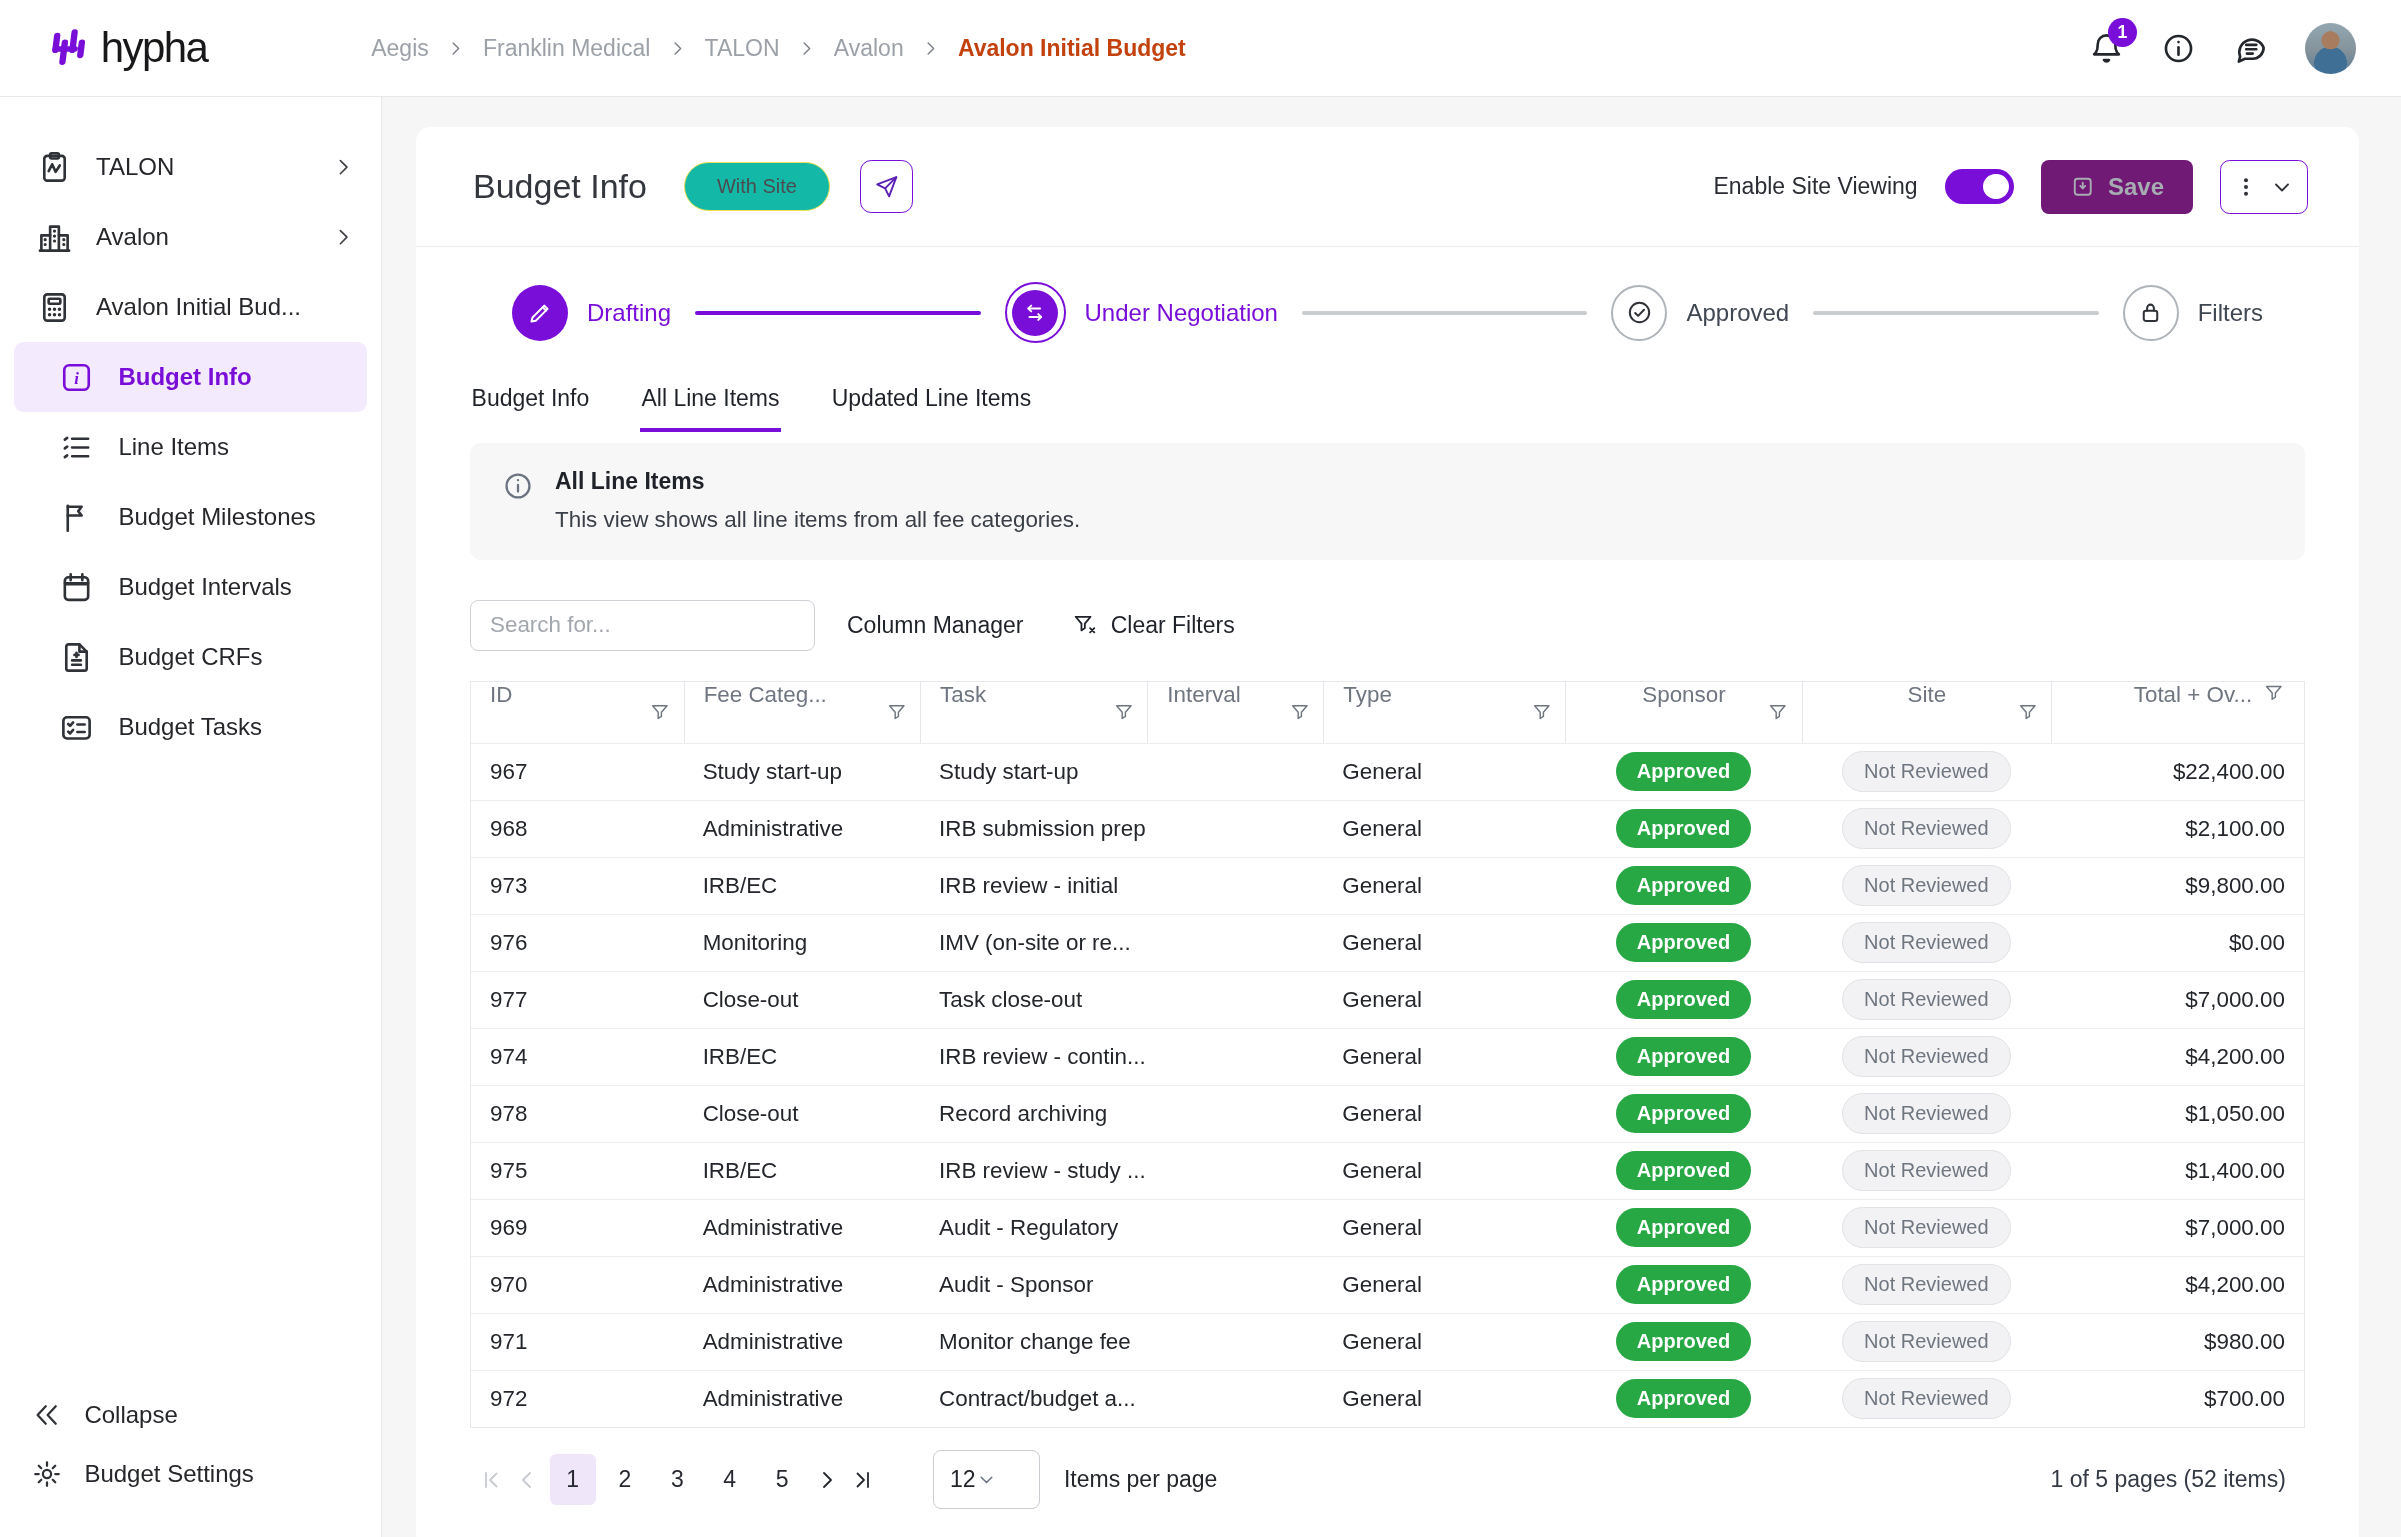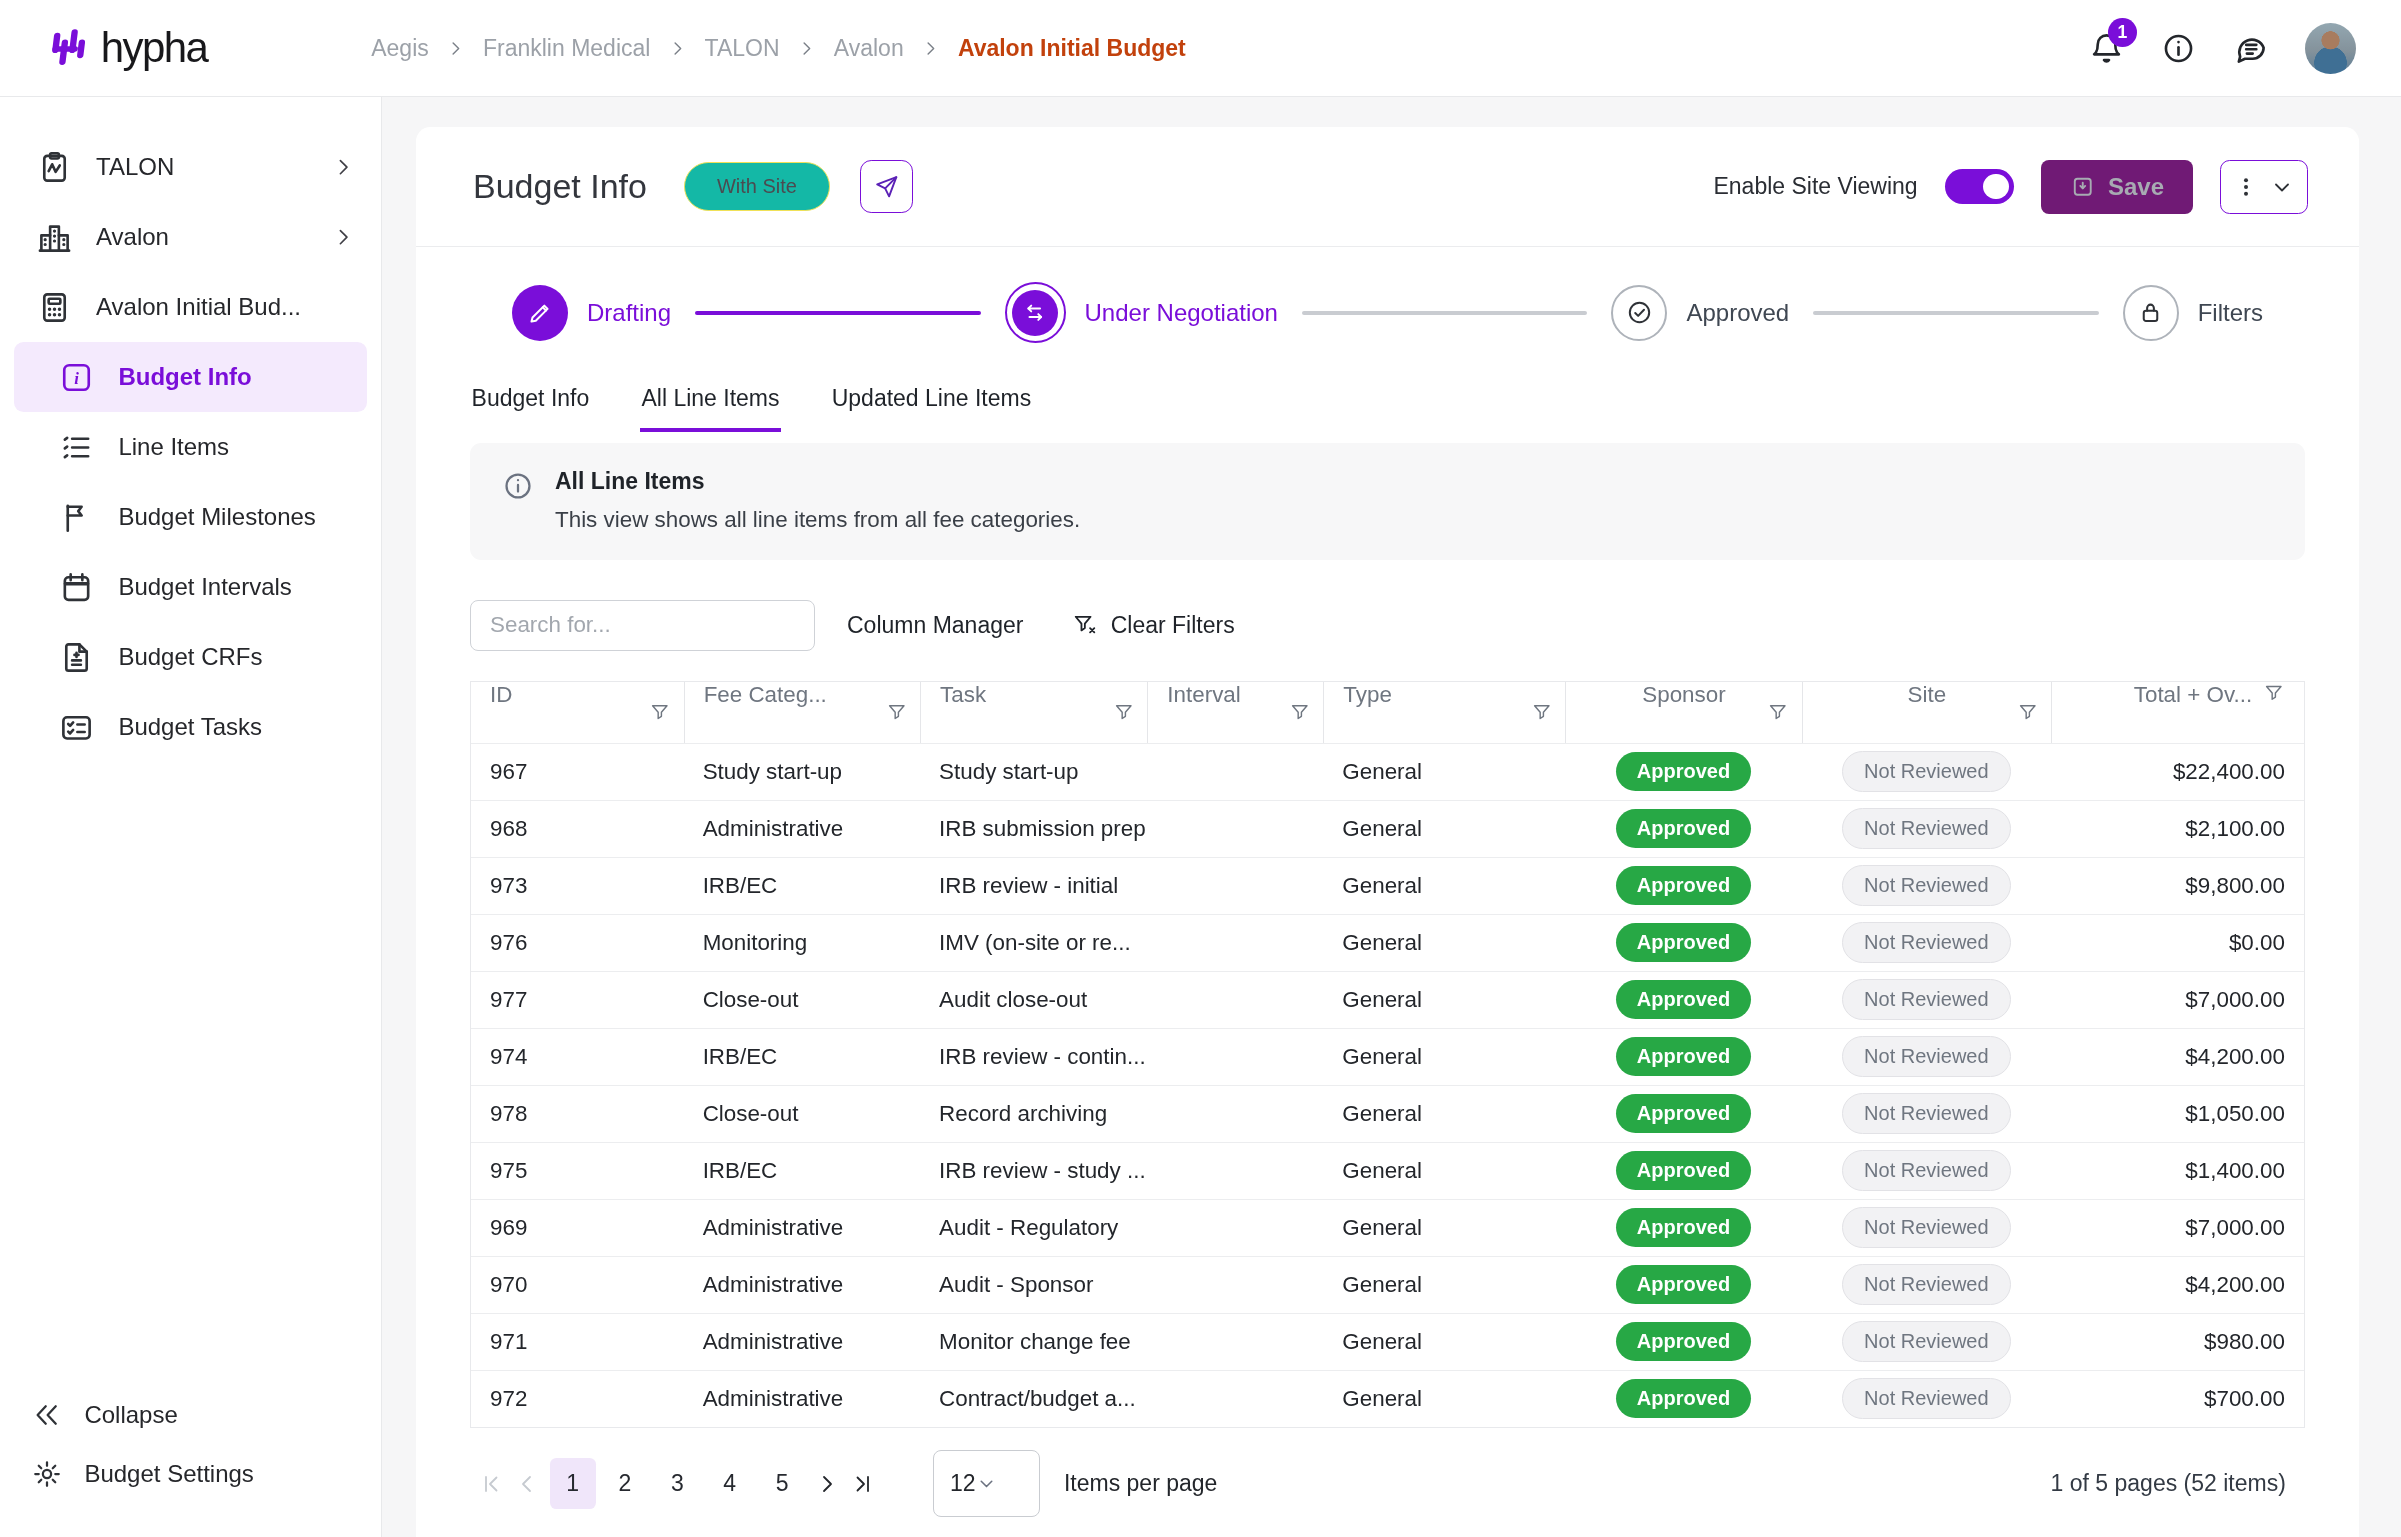--- a/index.html
+++ b/index.html
@@ -122,21 +122,21 @@
   .badge-neutral { background:#f2f2f4; border:1.6px solid #e2e2e6; color:#6f7680; }
 
   
   .pagination { display:flex; align-items:center; padding:22.4px 4.8px 21px 4.8px; }
   .pg-nav { width:35px; height:48px; display:flex; align-items:center; justify-content:center; background:none; border:none; cursor:pointer; color:#23262b; }
   .pg-nav.disabled { color:#c6cad0; }
   .pg-nav svg { width:24px; height:24px; }
   .pg-pages { display:flex; align-items:center; gap:6.4px; margin:0 4.8px; }
   .pg-page { min-width:46px; height:51px; border:none; background:none; border-radius:6.4px; font-size:23px; color:#26292f; cursor:pointer; font-family:inherit; }
   .pg-page.active { background:#f0e6fa; }
-  .select { margin-left:53px; width:107px; height:67px; border:0.8px solid #c9ccd1; border-radius:8px; display:flex; align-items:center; padding:0 16px; cursor:pointer; }
+  .select { margin-left:53px; width:107px; height:59px; border:0.8px solid #c9ccd1; border-radius:8px; display:flex; align-items:center; padding:0 16px; cursor:pointer; }
   .select .sel-val { font-size:23px; color:#23262b; }
   .select svg { width:21px; height:21px; color:#6b7280; margin-left:auto; }
   .pg-label { margin-left:24px; font-size:23px; color:#23262b; }
   .pg-summary { margin-left:auto; font-size:23px; color:#333a44; padding-right:14.4px; }
 </style>
 </head>
 <body>
 
 <header class="topbar">
   <div class="logo">
@@ -592,21 +592,21 @@
                   <span class="badge badge-approved">Approved</span>
                 </div>
     <div class="td c6 center">
                   <span class="badge badge-neutral">Not Reviewed</span>
                 </div>
     <div class="td c7 right">$0.00</div>
   </div>
               <div class="tr">
     <div class="td c0">977</div>
     <div class="td c1">Close-out</div>
-    <div class="td c2">Audit close-out</div>
+    <div class="td c2">Task close-out</div>
     <div class="td c3"></div>
     <div class="td c4">General</div>
     <div class="td c5 center">
                   <span class="badge badge-approved">Approved</span>
                 </div>
     <div class="td c6 center">
                   <span class="badge badge-neutral">Not Reviewed</span>
                 </div>
     <div class="td c7 right">$7,000.00</div>
   </div>

